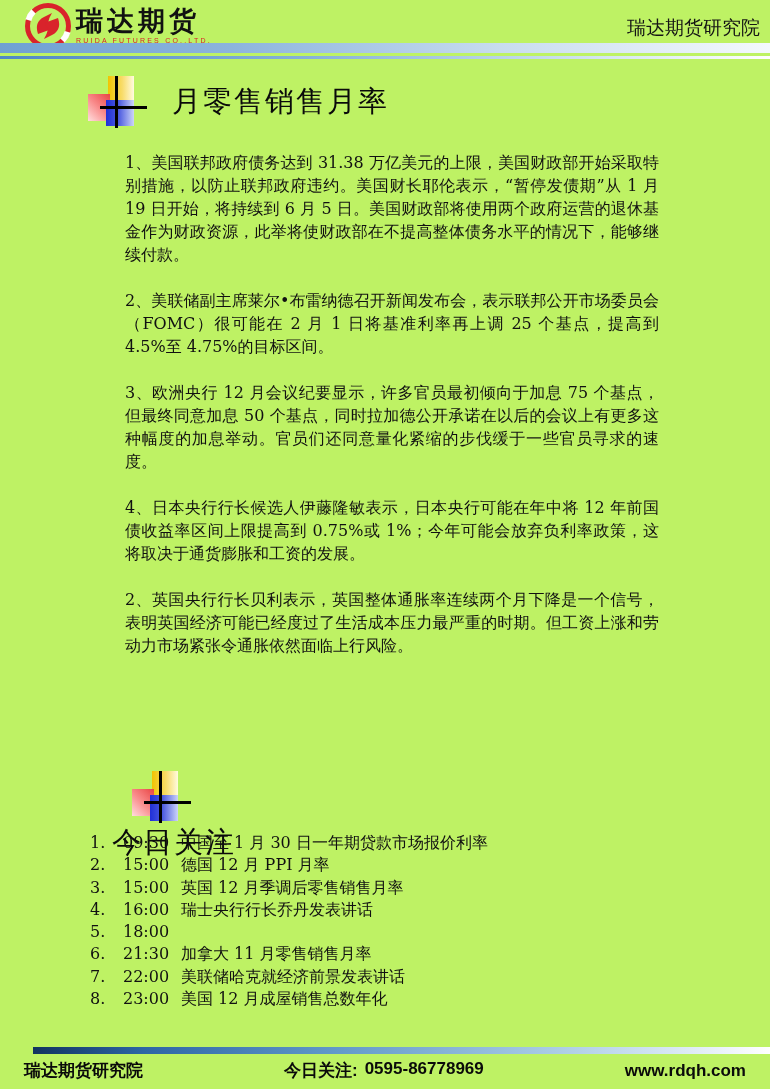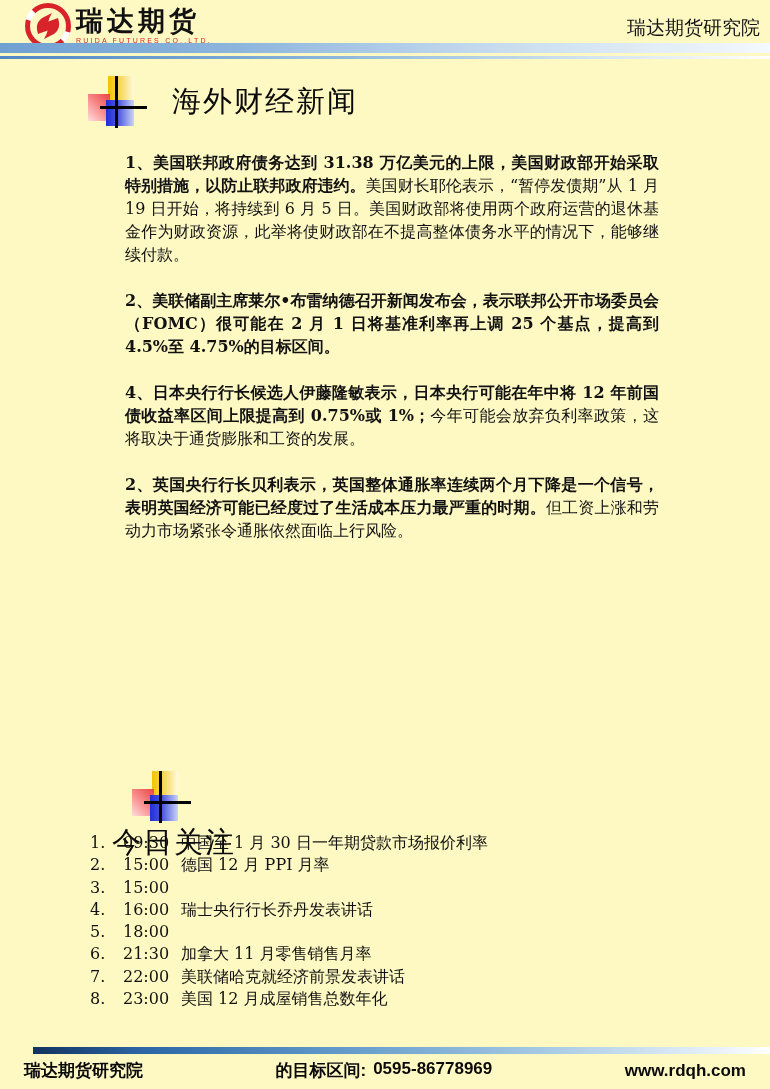--- a/index.html
+++ b/index.html
@@ -1,17 +1,17 @@
 <!DOCTYPE html>
 <html><head>
 <meta charset="utf-8">
 <style>
   html,body{margin:0;padding:0;background:#ffffff;}
   .page{
-    position:relative;width:770px;height:1089px;background:#fef9c3;
+    position:relative;width:770px;height:1089px;background:#bef264;
     font-family:"DejaVu Serif","Liberation Serif",serif;color:#111;
     overflow:hidden;
   }
   
   .logo-block{position:absolute;left:25px;top:3px;display:flex;align-items:flex-start;}
   .logo-mark{width:46px;height:46px;flex:0 0 auto;}
   .logo-text{margin-left:5px;padding-top:4px;}
   .brand{font-family:"Liberation Sans",sans-serif;font-weight:bold;font-size:27px;
          letter-spacing:4px;color:#111;line-height:1.05;}
   .brand-sub{font-family:"Liberation Sans",sans-serif;font-size:7px;color:#d9232b;
@@ -32,21 +32,21 @@
            background:linear-gradient(to right,#1f2fd8 0%,#4c5ae0 45%,#ccd4f8 100%);}
   .cross-v{position:absolute;left:27px;top:0;width:3px;height:52px;background:#000;}
   .cross-h{position:absolute;left:12px;top:30px;width:47px;height:3px;background:#000;}
   
   .section-head{position:absolute;display:flex;align-items:center;}
   .section-title{font-size:29px;color:#0a0a0a;margin-left:24px;letter-spacing:2px;}
   .head-news{left:88px;top:76px;}
   .head-focus{left:88px;top:771px;flex-direction:column;}
   .news-body{position:absolute;left:125px;top:151px;width:534px;}
   .news-body p{margin:0 0 23px 0;font-size:16px;line-height:23px;text-align:justify;}
-  .news-body b{font-weight:bold;}
+  .news-body b{font-weight:normal;}
   
   .focus-list{position:absolute;left:90px;top:832px;width:570px;}
   .focus-item{display:flex;font-size:16px;line-height:22.3px;}
   .focus-num{width:33px;flex:0 0 auto;}
   .focus-time{width:58px;flex:0 0 auto;}
   .focus-text{flex:1;}
   
   .footer-bar{position:absolute;left:33px;top:1047px;width:737px;height:7px;
               background:linear-gradient(to right,#12335f 0%,#2d66a5 15%,#5f97c8 40%,#a8cbe4 70%,#e6f0f8 92%,#ffffff 100%);}
   .footer-row{position:absolute;left:0;top:1059px;width:770px;box-sizing:border-box;
@@ -78,26 +78,27 @@
   <div class="bar-thin"></div>
 
   <div class="section-head head-news">
     <span class="deco-icon">
       <span class="sq-yellow"></span>
       <span class="sq-red"></span>
       <span class="sq-blue"></span>
       <span class="cross-v"></span>
       <span class="cross-h"></span>
     </span>
-    <span class="section-title">海外财经新闻</span>
+    <span class="section-title">月零售销售月率</span>
   </div>
 
   <div class="news-body">
     <p><b>1、美国联邦政府债务达到 31.38 万亿美元的上限，美国财政部开始采取特别措施，以防止联邦政府违约。</b><span>美国财长耶伦表示，“暂停发债期”从 1 月 19 日开始，将持续到 6 月 5 日。美国财政部将使用两个政府运营的退休基金作为财政资源，此举将使财政部在不提高整体债务水平的情况下，能够继续付款。</span></p>
     <p><b>2、美联储副主席莱尔•布雷纳德召开新闻发布会，表示联邦公开市场委员会（FOMC）很可能在 2 月 1 日将基准利率再上调 25 个基点，提高到 4.5%至 4.75%的目标区间。</b><span></span></p>
+    <p><b>3、欧洲央行 12 月会议纪要显示，许多官员最初倾向于加息 75 个基点，但最终同意加息 50 个基点，</b><span>同时拉加德公开承诺在以后的会议上有更多这种幅度的加息举动。官员们还同意量化紧缩的步伐缓于一些官员寻求的速度。</span></p>
     <p><b>4、日本央行行长候选人伊藤隆敏表示，日本央行可能在年中将 12 年前国债收益率区间上限提高到 0.75%或 1%；</b><span>今年可能会放弃负利率政策，这将取决于通货膨胀和工资的发展。</span></p>
     <p><b>2、英国央行行长贝利表示，英国整体通胀率连续两个月下降是一个信号，表明英国经济可能已经度过了生活成本压力最严重的时期。</b><span>但工资上涨和劳动力市场紧张令通胀依然面临上行风险。</span></p>
   </div>
 
   <div class="section-head head-focus">
     <span class="deco-icon">
       <span class="sq-yellow"></span>
       <span class="sq-red"></span>
       <span class="sq-blue"></span>
       <span class="cross-v"></span>
@@ -113,20 +114,21 @@
         <span class="focus-text">中国至 1 月 30 日一年期贷款市场报价利率</span>
       </div>
     <div class="focus-item">
         <span class="focus-num">2.</span>
         <span class="focus-time">15:00</span>
         <span class="focus-text">德国 12 月 PPI 月率</span>
       </div>
     <div class="focus-item">
         <span class="focus-num">3.</span>
         <span class="focus-time">15:00</span>
+        <span class="focus-text">英国 12 月季调后零售销售月率</span>
       </div>
     <div class="focus-item">
         <span class="focus-num">4.</span>
         <span class="focus-time">16:00</span>
         <span class="focus-text">瑞士央行行长乔丹发表讲话</span>
       </div>
     <div class="focus-item">
         <span class="focus-num">5.</span>
         <span class="focus-time">18:00</span>
       </div>
@@ -144,19 +146,19 @@
         <span class="focus-num">8.</span>
         <span class="focus-time">23:00</span>
         <span class="focus-text">美国 12 月成屋销售总数年化</span>
       </div>
   </div>
 
   <div class="footer-bar"></div>
   <div class="footer-row">
     <span>瑞达期货研究院</span>
     <span class="hotline">
-      <span>的目标区间:</span>
+      <span>今日关注:</span>
       <span>0595-86778969</span>
     </span>
     <span>www.rdqh.com</span>
   </div>
 
 </div>
 
 </body></html>

